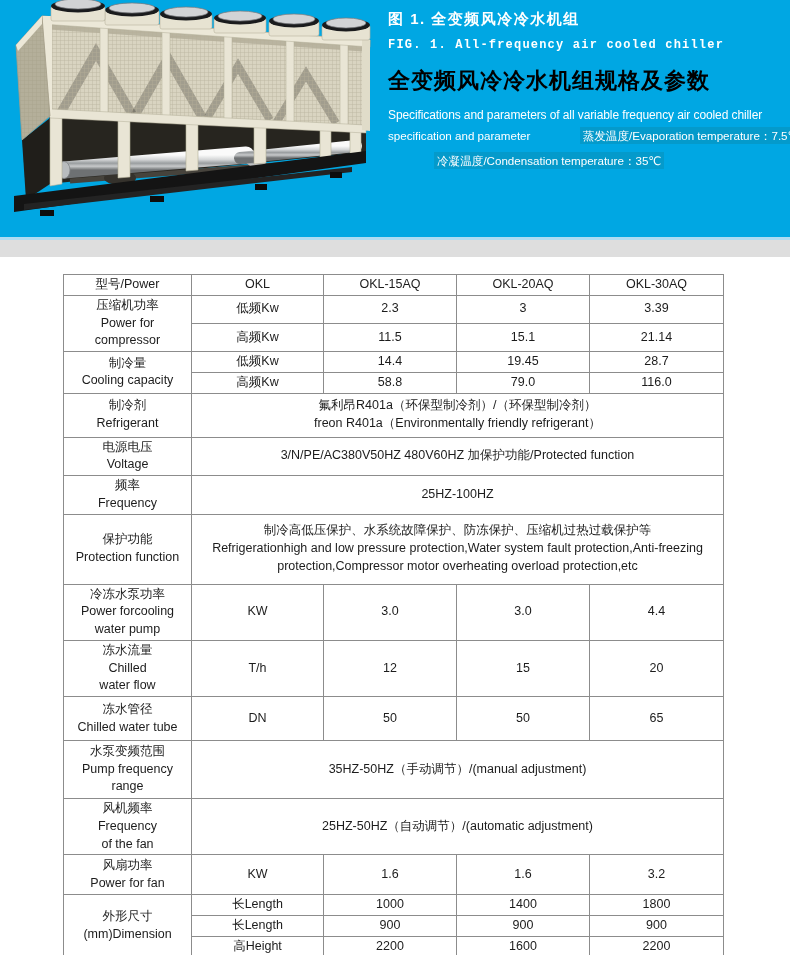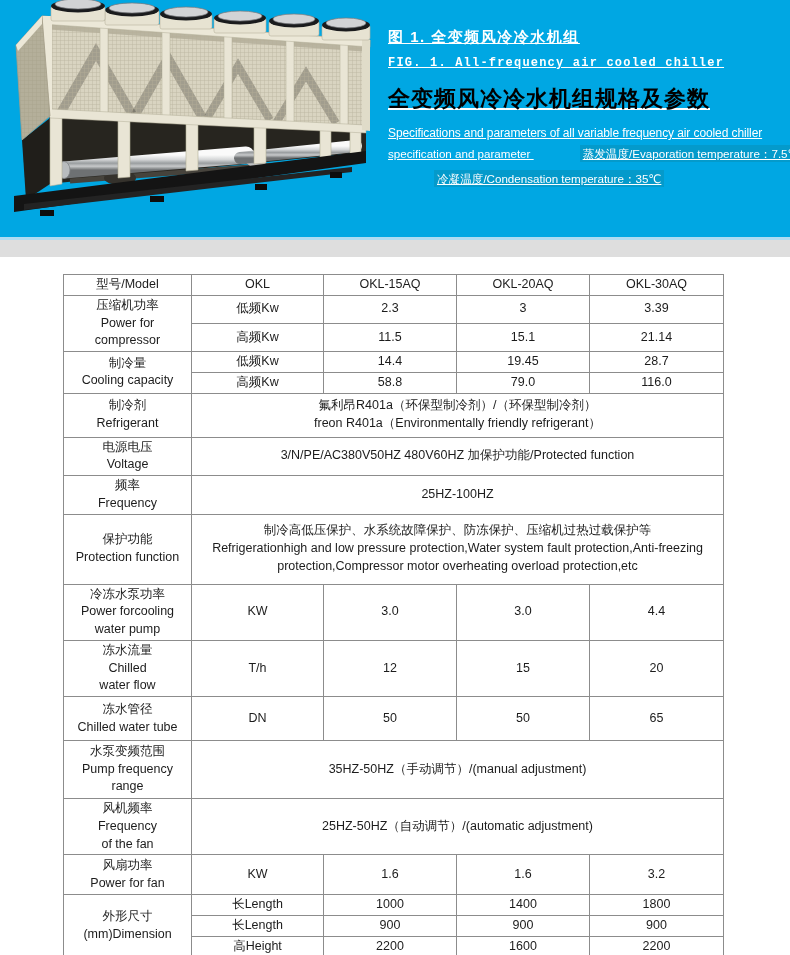--- a/index.html
+++ b/index.html
@@ -4,21 +4,21 @@
 <style>
   html,body{margin:0;padding:0;}
   body{
     width:790px;height:955px;background:#ffffff;
     font-family:"Liberation Sans","DejaVu Sans",sans-serif;
     -webkit-font-smoothing:antialiased;
   }
   
   .hero{position:relative;height:237px;background:#00a7e3;overflow:hidden;}
   .hero-photo{position:absolute;left:0;top:0;width:390px;height:237px;}
-  .hero-text{position:absolute;left:388px;top:28px;width:398px;color:#ffffff;text-decoration:underline;}
+  .hero-text{position:absolute;left:388px;top:10px;width:398px;color:#ffffff;}
   .fig-zh{font-size:15px;font-weight:600;letter-spacing:1.5px;margin:0 0 9px 0;}
   .fig-en{
     font-family:"Liberation Mono","DejaVu Sans Mono",monospace;
     font-size:12px;font-weight:700;letter-spacing:1.2px;margin:0 0 14px 0;white-space:nowrap;
   }
   .title-zh{font-size:22px;font-weight:600;letter-spacing:1px;color:#000000;margin:0 0 10px 0;}
   .sub-en{font-size:12px;letter-spacing:-0.1px;margin:12px 0 7px 0;white-space:nowrap;}
   .spec-line{font-size:11.6px;margin:0 0 10px 0;white-space:nowrap;}
   .cond-line{font-size:11.6px;margin:0;}
   .hl{background:rgba(13,125,150,0.30);padding:2px 3px;margin-left:46px;}
@@ -189,21 +189,21 @@
     <table class="spec-table">
       <colgroup>
         <col style="width:128px">
           <col style="width:132px">
           <col style="width:133px">
           <col style="width:133px">
           <col style="width:134px">
       </colgroup>
       <tbody id="spec-tbody">
           <tr>
-            <th>型号/Model</th>
+            <th>型号/Power</th>
             <th>OKL</th>
             <th>OKL-15AQ</th>
             <th>OKL-20AQ</th>
             <th>OKL-30AQ</th>
           </tr>
           <tr>
             <td rowspan="2">压缩机功率
 Power for compressor</td>
             <td>低频Kw</td>
             <td>2.3</td>

